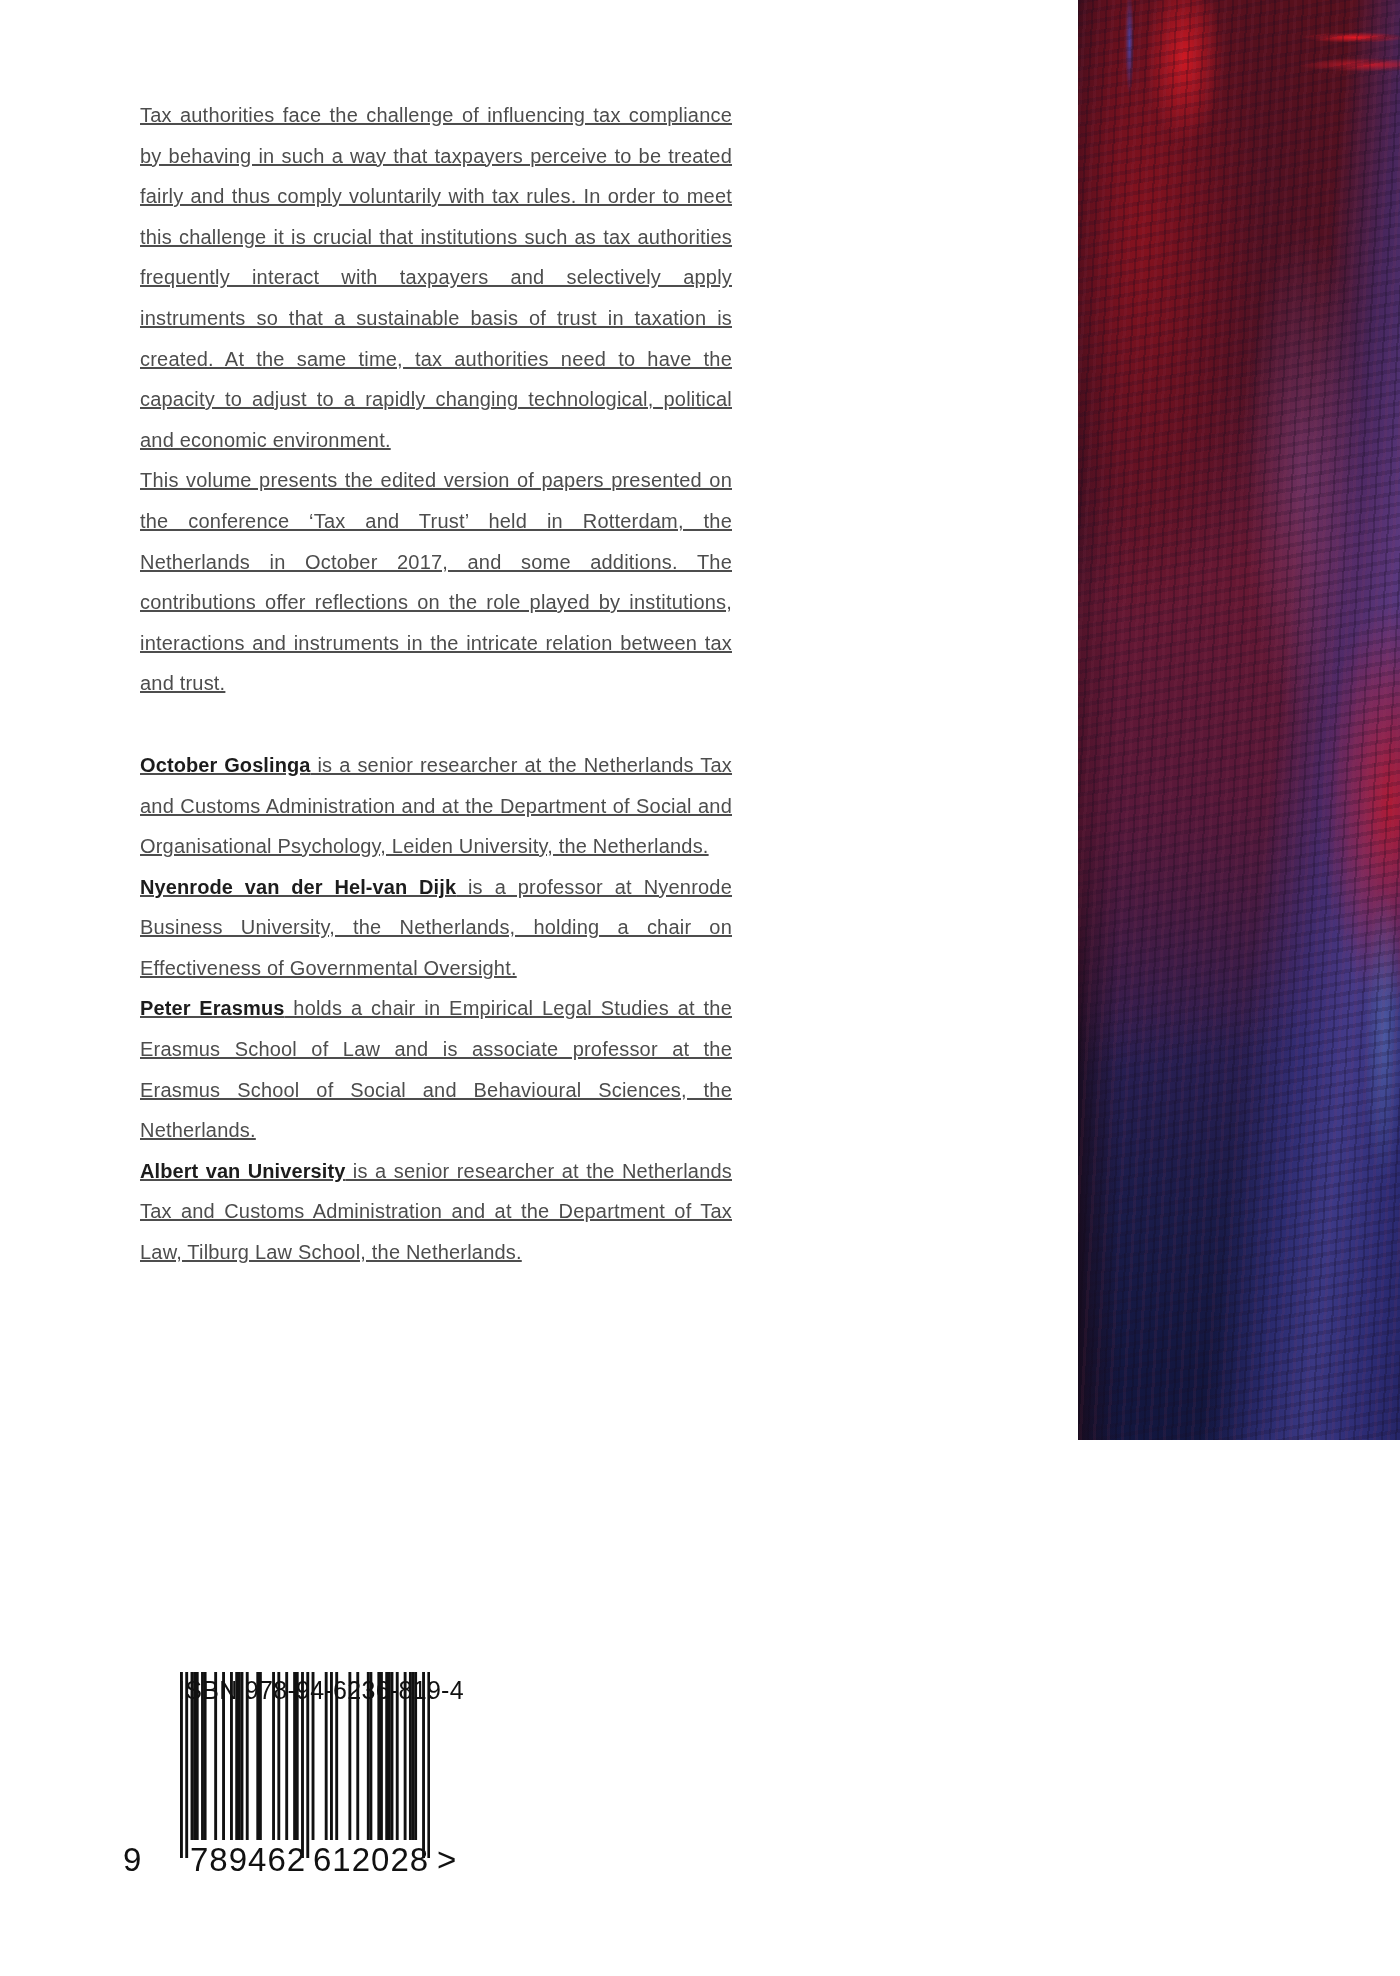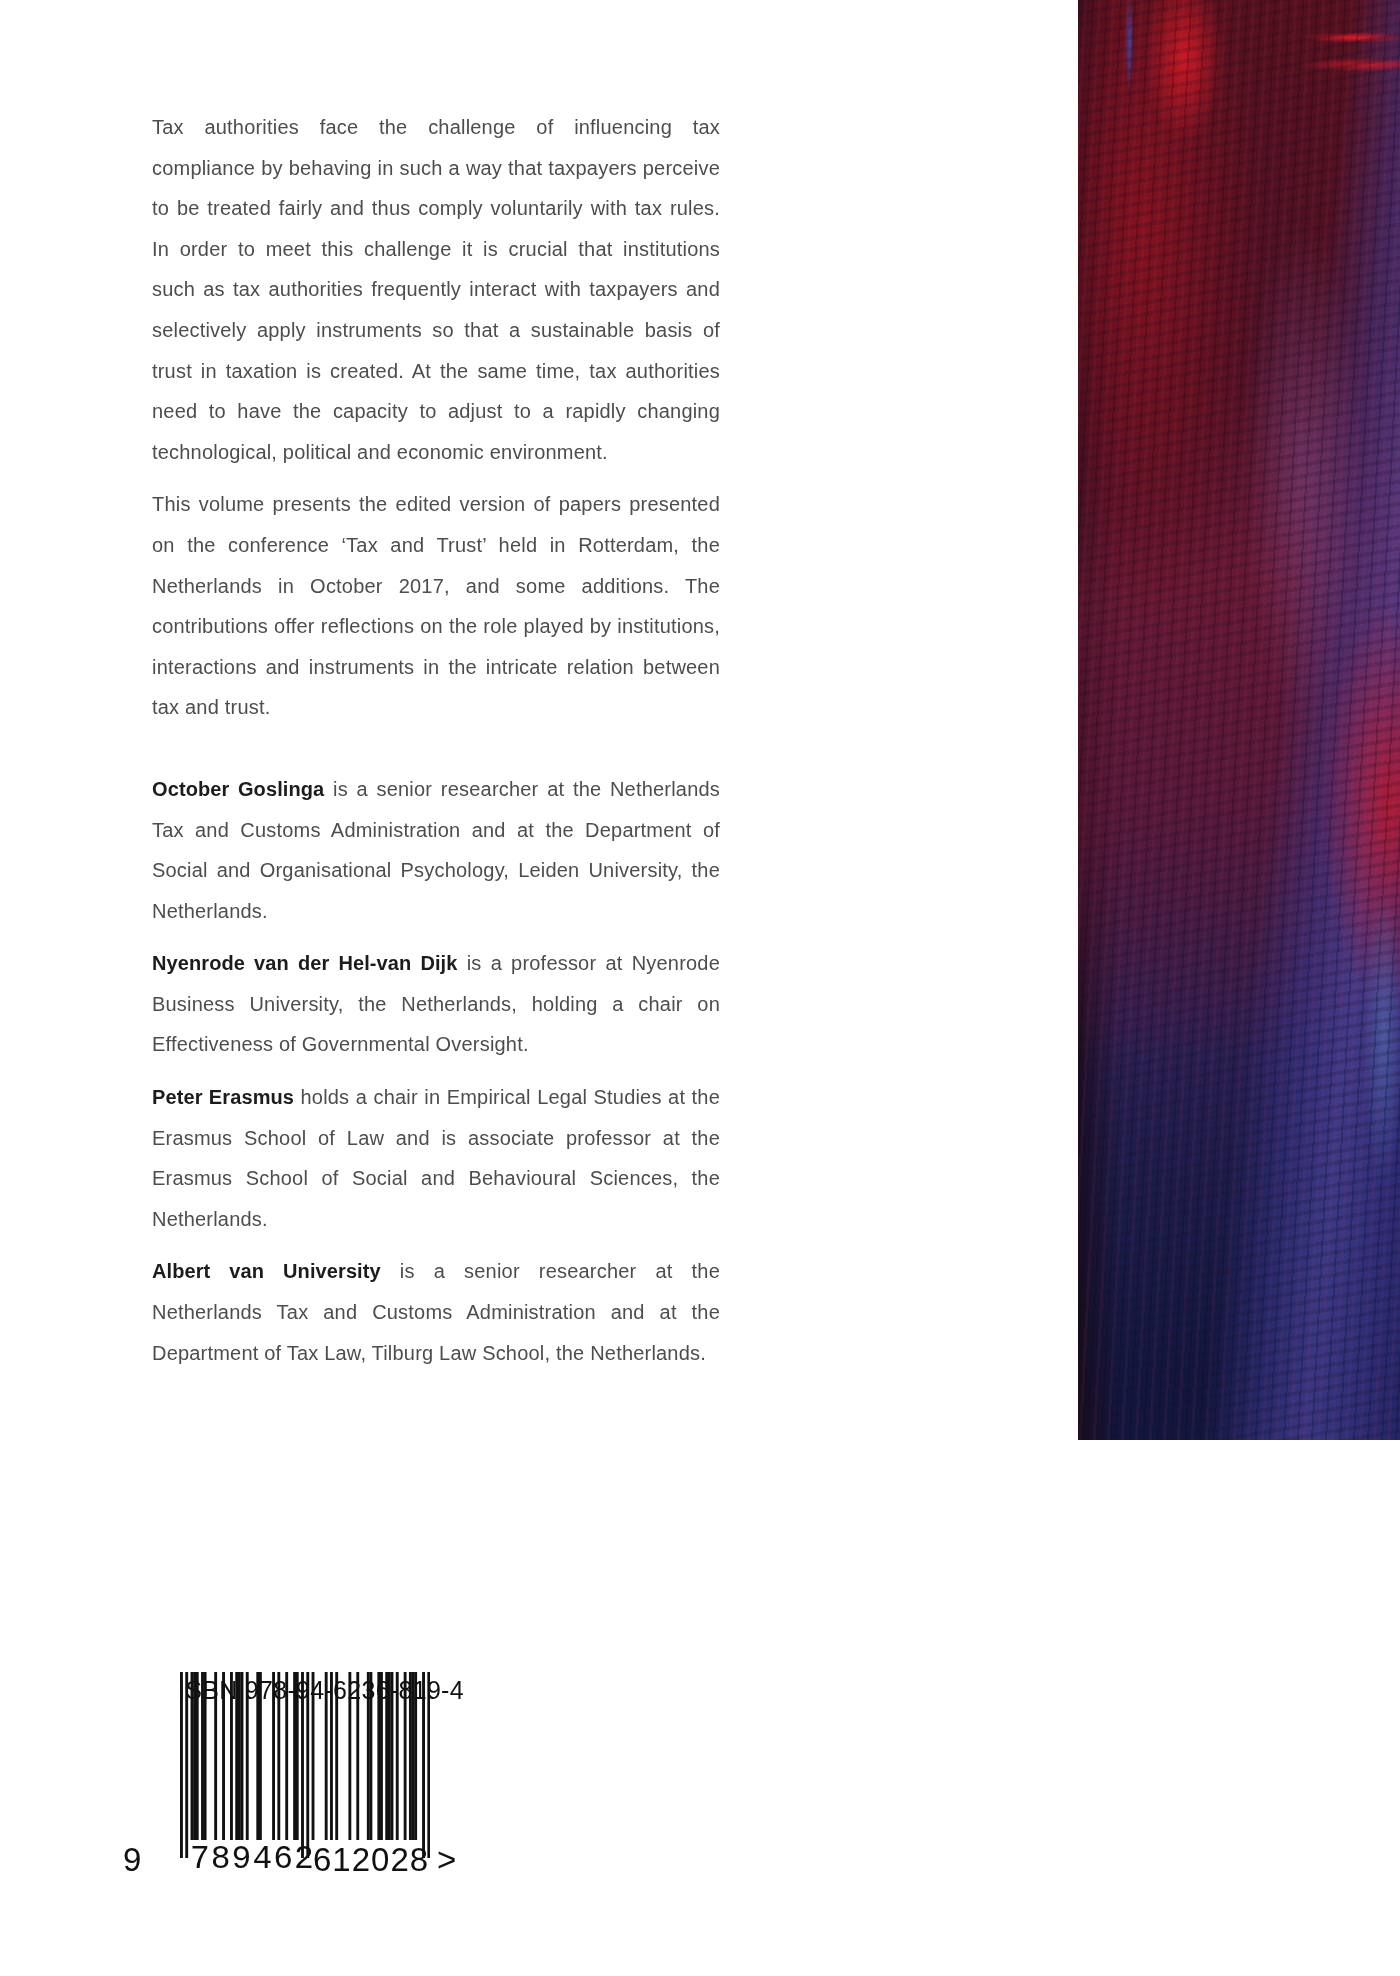--- a/index.html
+++ b/index.html
@@ -19,21 +19,21 @@
     left: 140px;
     top: 95px;
     width: 592px;
     color: #4d4d4d;
     font-size: 20px;
     line-height: 40.6px;
     letter-spacing: 0.2px;
     text-align: justify;
     font-weight: 300;
   }
-  .copy p { margin: 12px; }
+  .copy p { margin: 0; text-decoration: underline; }
   .copy em { font-style: italic; }
   .bios { margin-top: 41px; }
   .bio strong {
     color: #1c1c1c;
     font-weight: 700;
     letter-spacing: 0.1px;
   }
 
   
   .isbn-block {
@@ -66,21 +66,21 @@
     top: 203px;
     left: 0;
     width: 100%;
     height: 40px;
     font-size: 33px;
     color: #111111;
     font-weight: 400;
   }
   .digits-row span { position: absolute; white-space: nowrap; }
   .d-first    { left: -32px; top: 0; }
-  .d-group1   { left: 35px;  top: 0; letter-spacing: 1px; font-family: Liberation Mono, monospace; }
+  .d-group1   { left: 35px;  top: 0; letter-spacing: 1px; }
   .d-group2   { left: 158px; top: 0; letter-spacing: 1px; }
   .d-indicator{ left: 282px; top: 0; }
 
   
   .artwork {
     position: absolute;
     top: 0;
     right: 0;
     width: 322px;
     height: 1440px;

